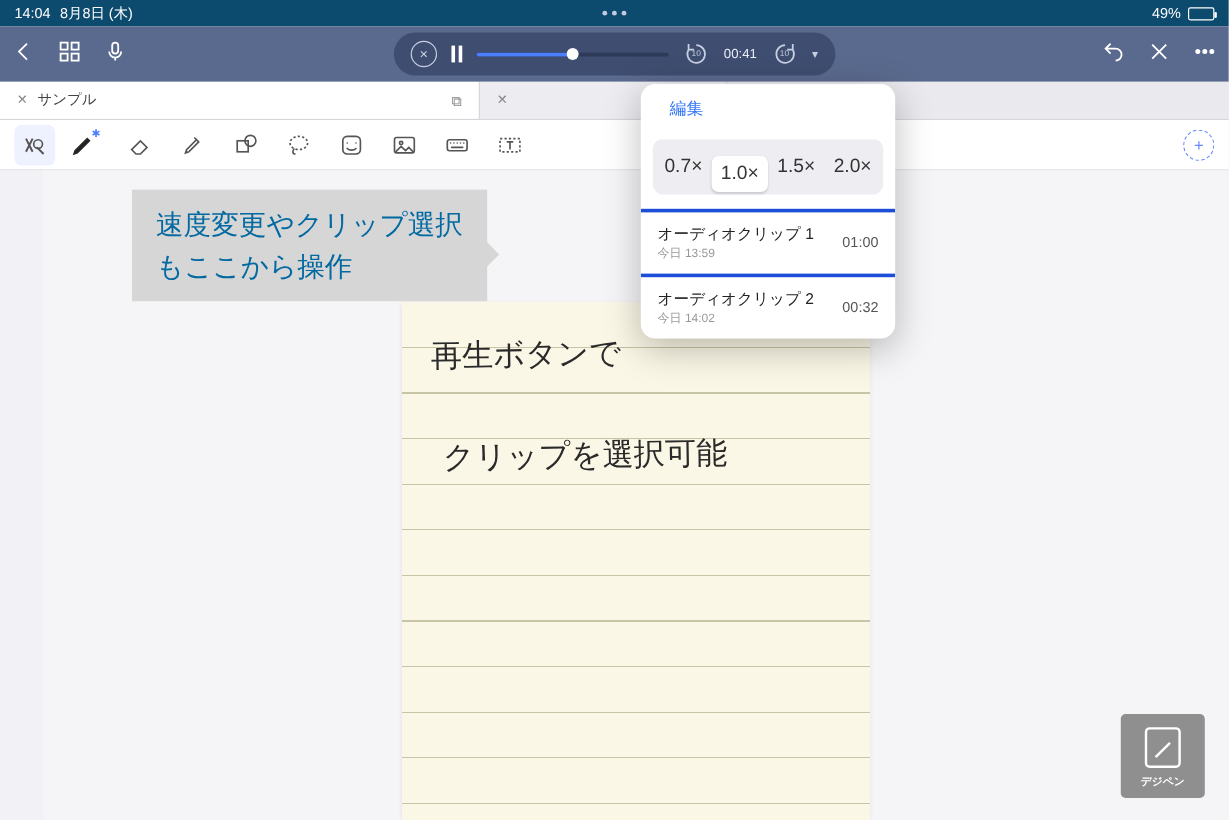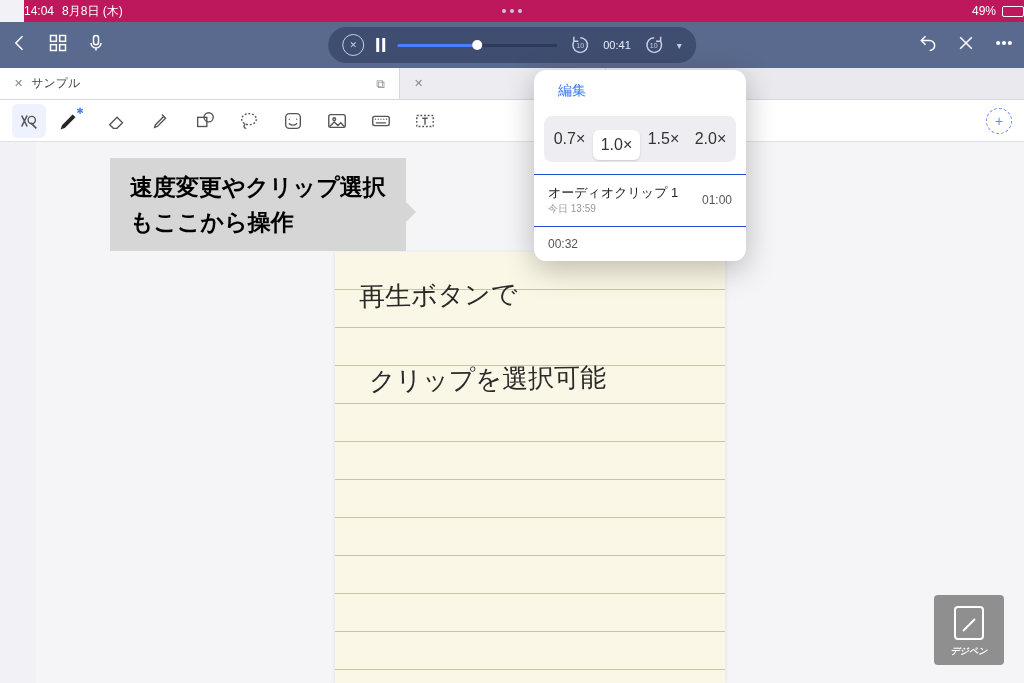--- a/index.html
+++ b/index.html
@@ -1,18 +1,18 @@
 <!DOCTYPE html>
 <html><head>
 <meta charset="utf-8">
 <style>
   * { box-sizing: border-box; margin: 0; padding: 0; }
   html, body { width: 1024px; height: 683px; font-family: -apple-system, "Hiragino Sans", sans-serif; background: #f2f2f6; overflow: hidden; }
   
-  .status-bar { height: 22px; background: #be185d; color: #fff; display: flex; align-items: center; justify-content: space-between; padding: 0 0; font-size: 12px; margin-left: 24px; }
+  .status-bar { height: 22px; background: #0c4a6e; color: #fff; display: flex; align-items: center; justify-content: space-between; padding: 0 12px; font-size: 12px; }
   .status-left { display: flex; gap: 8px; align-items:center; }
   .status-center { position:absolute; left:0; right:0; display:flex; justify-content:center; gap:4px; pointer-events:none;}
   .status-center .dot { width:4px; height:4px; border-radius:50%; background:#c4cbe0; }
   .status-right { display: flex; align-items:center; gap: 6px; }
   .battery { display:inline-block; width:22px; height:11px; border:1px solid #fff; border-radius:2px; position:relative; }
   .battery::after { content:""; position:absolute; right:-3px; top:3px; width:2px; height:5px; background:#fff; border-radius:1px;}
   .battery .fill { background:#fff; height:100%; width:49%; }
   
   .nav-bar { height: 46px; background: #5a6a8e; display:flex; align-items:center; padding:0 10px; color:#fff; gap:12px; position:relative; }
   .nav-left { display:flex; align-items:center; gap:18px; }
@@ -44,41 +44,41 @@
   .toolbar-spacer { flex:1; }
   .rec-dot { width:16px; height:16px; background:#ff3b30; border-radius:50%; }
   .add-page { width:26px; height:26px; border:1.5px dashed #6a8aff; border-radius:50%; display:flex; align-items:center; justify-content:center; color:#6a8aff; font-size:14px;}
   
   .canvas-area { position:absolute; top:142px; left:0; right:0; bottom:0; background:#f5f5f7; display:flex; justify-content:center;margin-left:36px; }
   .paper { width:390px; margin-top:110px; background:#fbf7e6; box-shadow:0 1px 4px rgba(0,0,0,0.1); }
   .paper .lines { height:500px; background-image:repeating-linear-gradient(#fbf7e6, #fbf7e6 37px, #c8c4a8 37px, #c8c4a8 38px); position:relative; }
   .hand1 { position:absolute; top:26px; left:24px; font-size:26px; font-family:"Yu Mincho","Hiragino Mincho ProN",serif; font-weight:500; color:#2a2a2a; transform:rotate(-1deg);}
   .hand2 { position:absolute; top:110px; left:34px; font-size:26px; font-family:"Yu Mincho","Hiragino Mincho ProN",serif; font-weight:500; color:#2a2a2a; transform:rotate(-1deg);}
   
-  .annot { position:absolute; top:158px; left:110px; background:#d6d6d6; padding:12px 20px; font-size:23px; font-weight:700; color:#000000; line-height:1.5; z-index:3;}
+  .annot { position:absolute; top:158px; left:110px; background:#d6d6d6; padding:12px 20px; font-size:23px; font-weight:400; color:#0369a1; line-height:1.5; z-index:3;}
   .annot::after { content:""; position:absolute; right:-24px; top:40px; border:14px solid transparent; border-left-color:#d6d6d6;}
   
   .popover { position:absolute; top:70px; left:534px; width:212px; background:#fff; border-radius:12px; box-shadow:0 8px 30px rgba(0,0,0,0.25); z-index:5; overflow:hidden;}
   .popover::before { content:""; position:absolute; top:-8px; left:120px; border:8px solid transparent; border-bottom-color:#fff;}
   .pop-head { display:flex; align-items:center; padding:12px 24px; font-size:15px; }
   .pop-head .edit { color:#3478f6; font-size:14px; }
   .pop-head .title { flex:1; text-align:center; font-weight:600; color:#222; padding-right:28px;}
   .pop-sec { padding:8px 14px 4px; font-size:11px; color:#888; }
   .seg { margin:4px 10px 12px; background:#eeeef2; border-radius:8px; display:flex; padding:2px; }
   .seg button { flex:1; border:none; background:transparent; padding:6px 0; font-size:16px; color:#333; border-radius:6px;}
   .seg button.active { background:#fff; box-shadow:0 1px 2px rgba(0,0,0,0.15);margin-top:12px;}
-  .clip { padding:10px 14px; border-top:1px solid #1d4ed8; display:flex; align-items:center;gap:17px; }
+  .clip { padding:10px 14px; border-top:3px solid #1d4ed8; display:flex; align-items:center;gap:17px; }
   .clip .info { flex:1; }
   .clip .name { font-size:13px; color:#222; line-height:1.3; }
   .clip .date { font-size:10px; color:#999; margin-top:0;}
   .clip .dur { font-size:12px; color:#555; }
   
   .watermark { position:absolute; right:20px; bottom:18px; width:70px; height:70px; background:#8f8f8f; display:flex; flex-direction:column; align-items:center; justify-content:center; border-radius:4px;}
   .watermark svg { width:40px; height:40px; stroke:#fff; fill:none; stroke-width:2;}
-  .watermark span { color:#fff; font-size:9px; font-weight:600; margin-top:2px;font-style:italic;}
+  .watermark span { color:#fff; font-size:9px; font-weight:600; margin-top:2px;}
 </style>
 </head>
 <body>
 
 <div class="status-bar">
   <div class="status-left">
     <span>14:04</span>
     <span>8月8日 (木)</span>
   </div>
   <div class="status-center">
@@ -252,20 +252,24 @@
     <button>2.0×</button>
   </div>
   <div class="clip">
     <div class="info">
       <div class="name">オーディオクリップ 1</div>
       <div class="date">今日 13:59</div>
     </div>
     <div class="dur">01:00</div>
   </div>
   <div class="clip">
+    <div class="info">
+      <div class="name">オーディオクリップ 2</div>
+      <div class="date">今日 14:02</div>
+    </div>
     <div class="dur">00:32</div>
   </div>
 </div>
 
 <div class="watermark">
   <svg viewBox="0 0 40 40">
       <rect x="6" y="4" width="28" height="32" rx="3"></rect>
       <path d="M14 28l12-12"></path>
     </svg>
   <span>デジペン</span>

